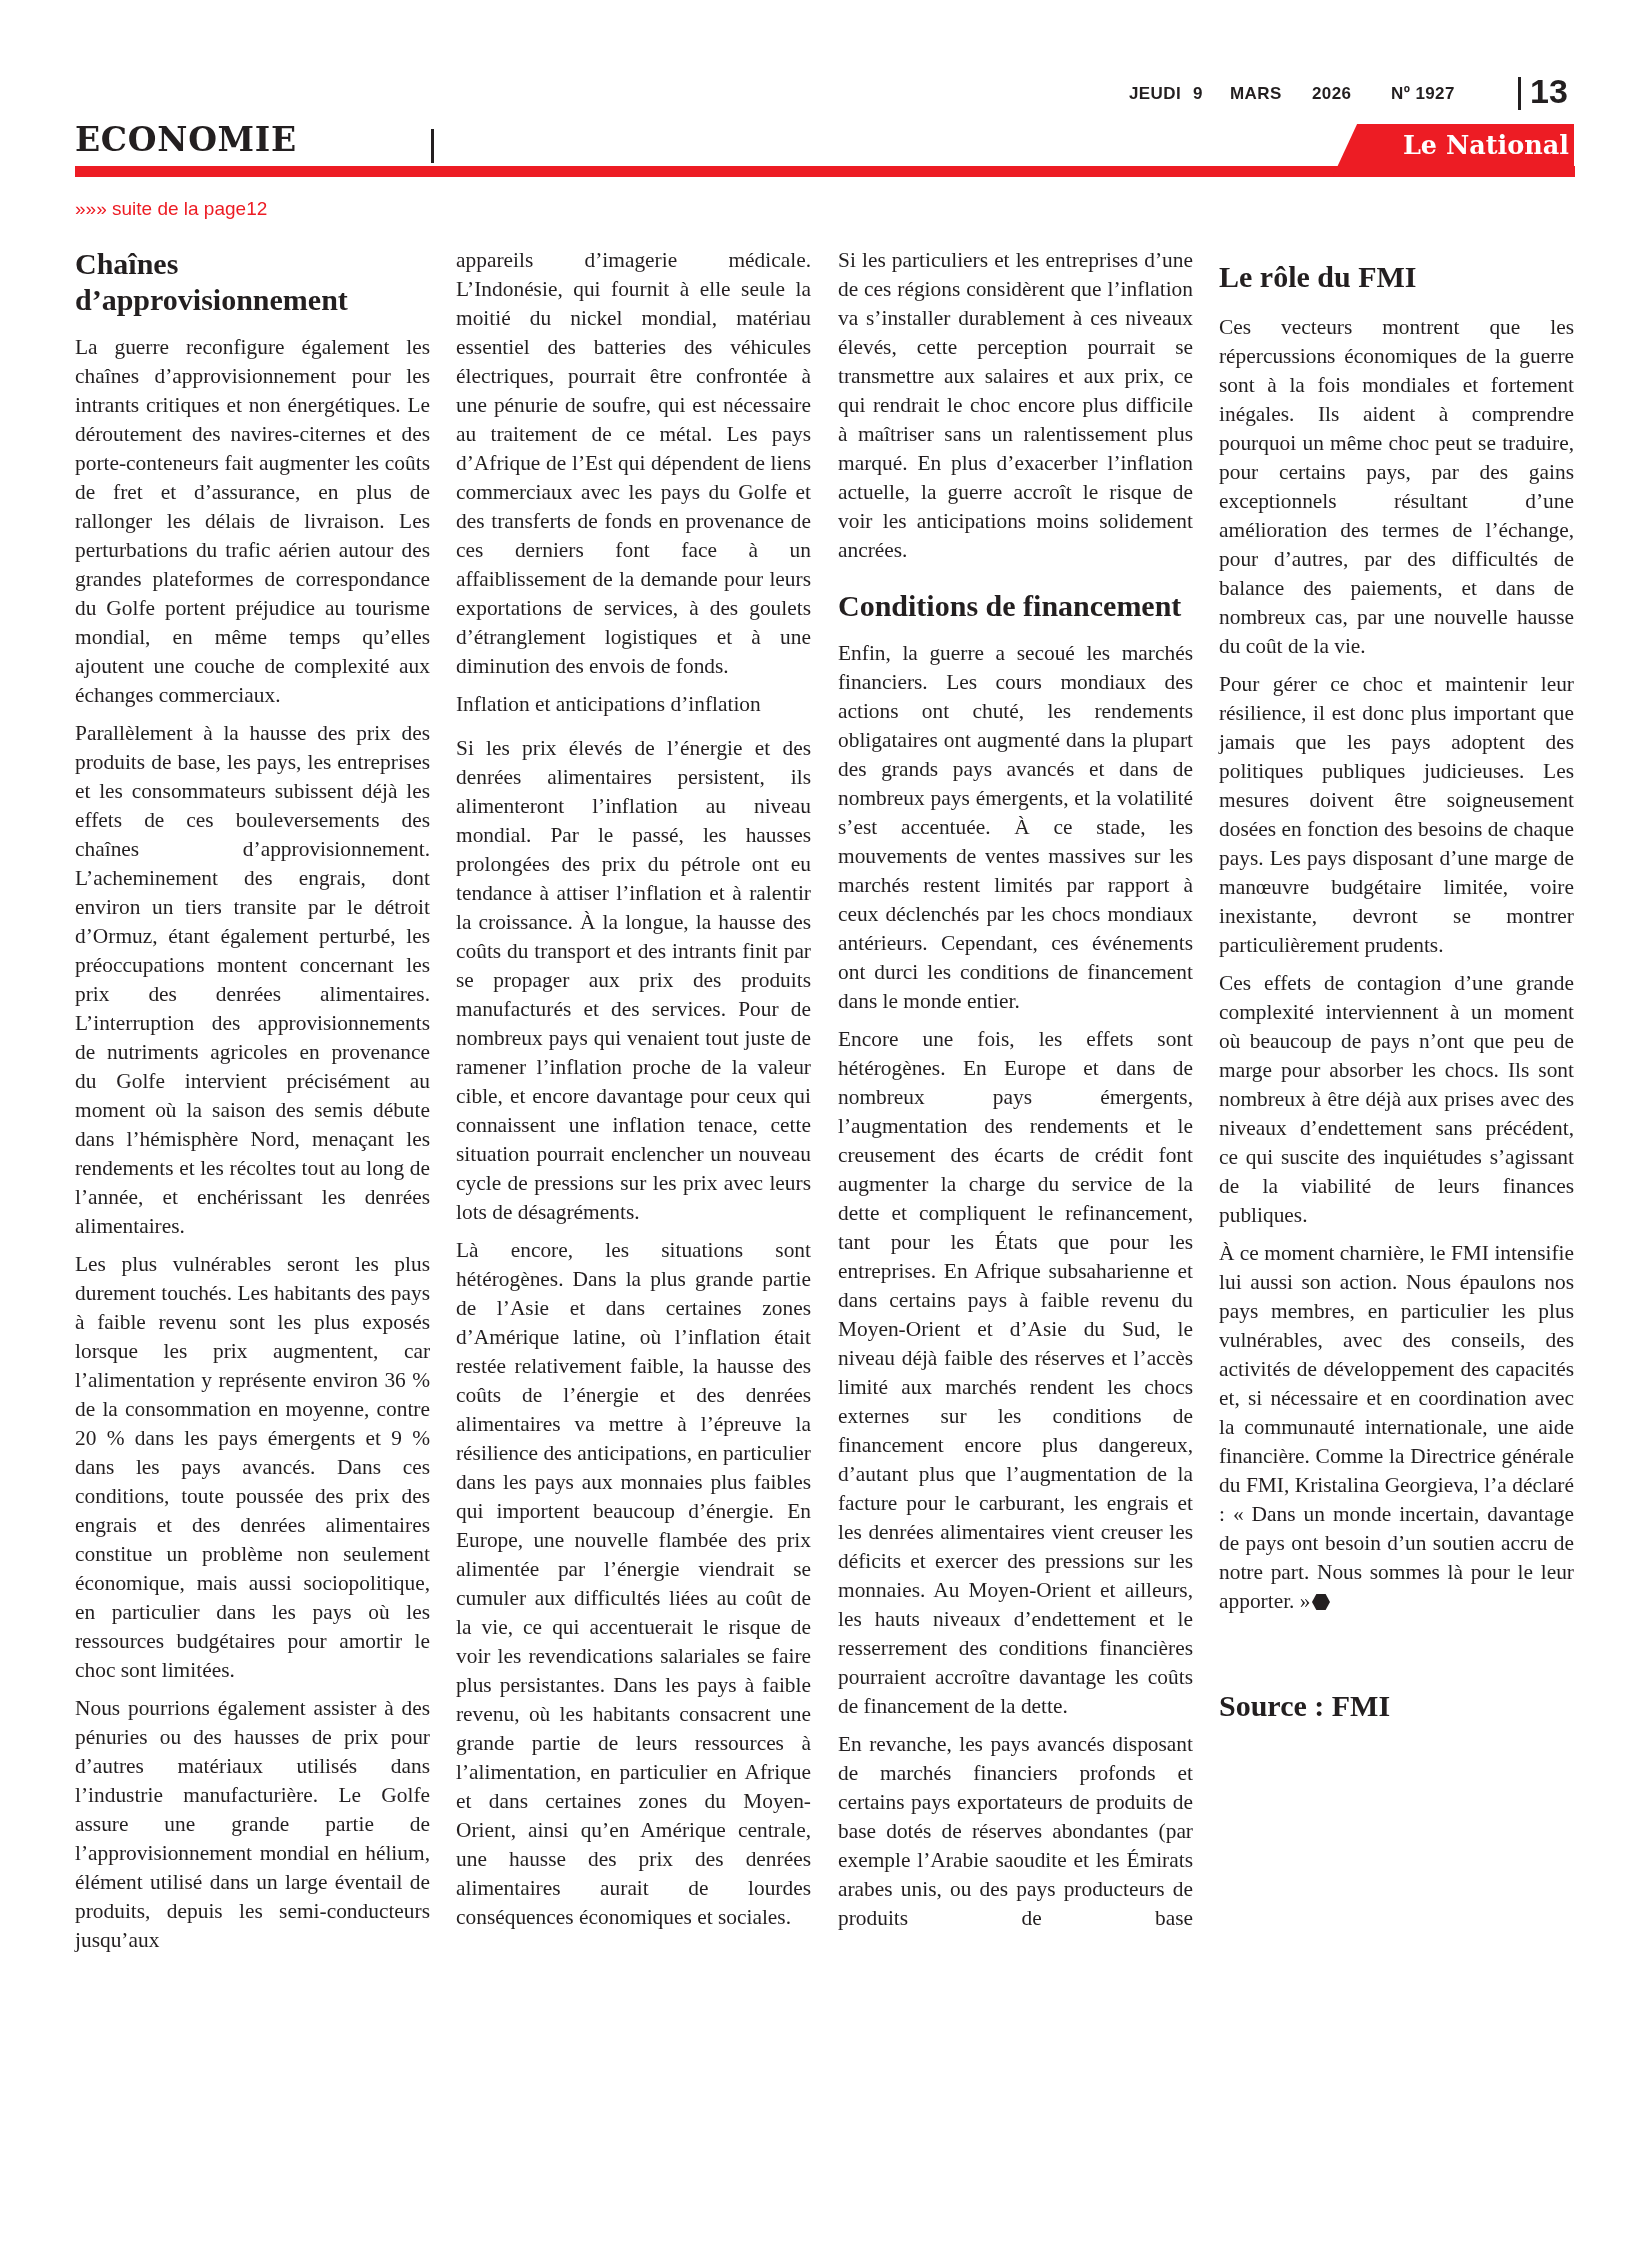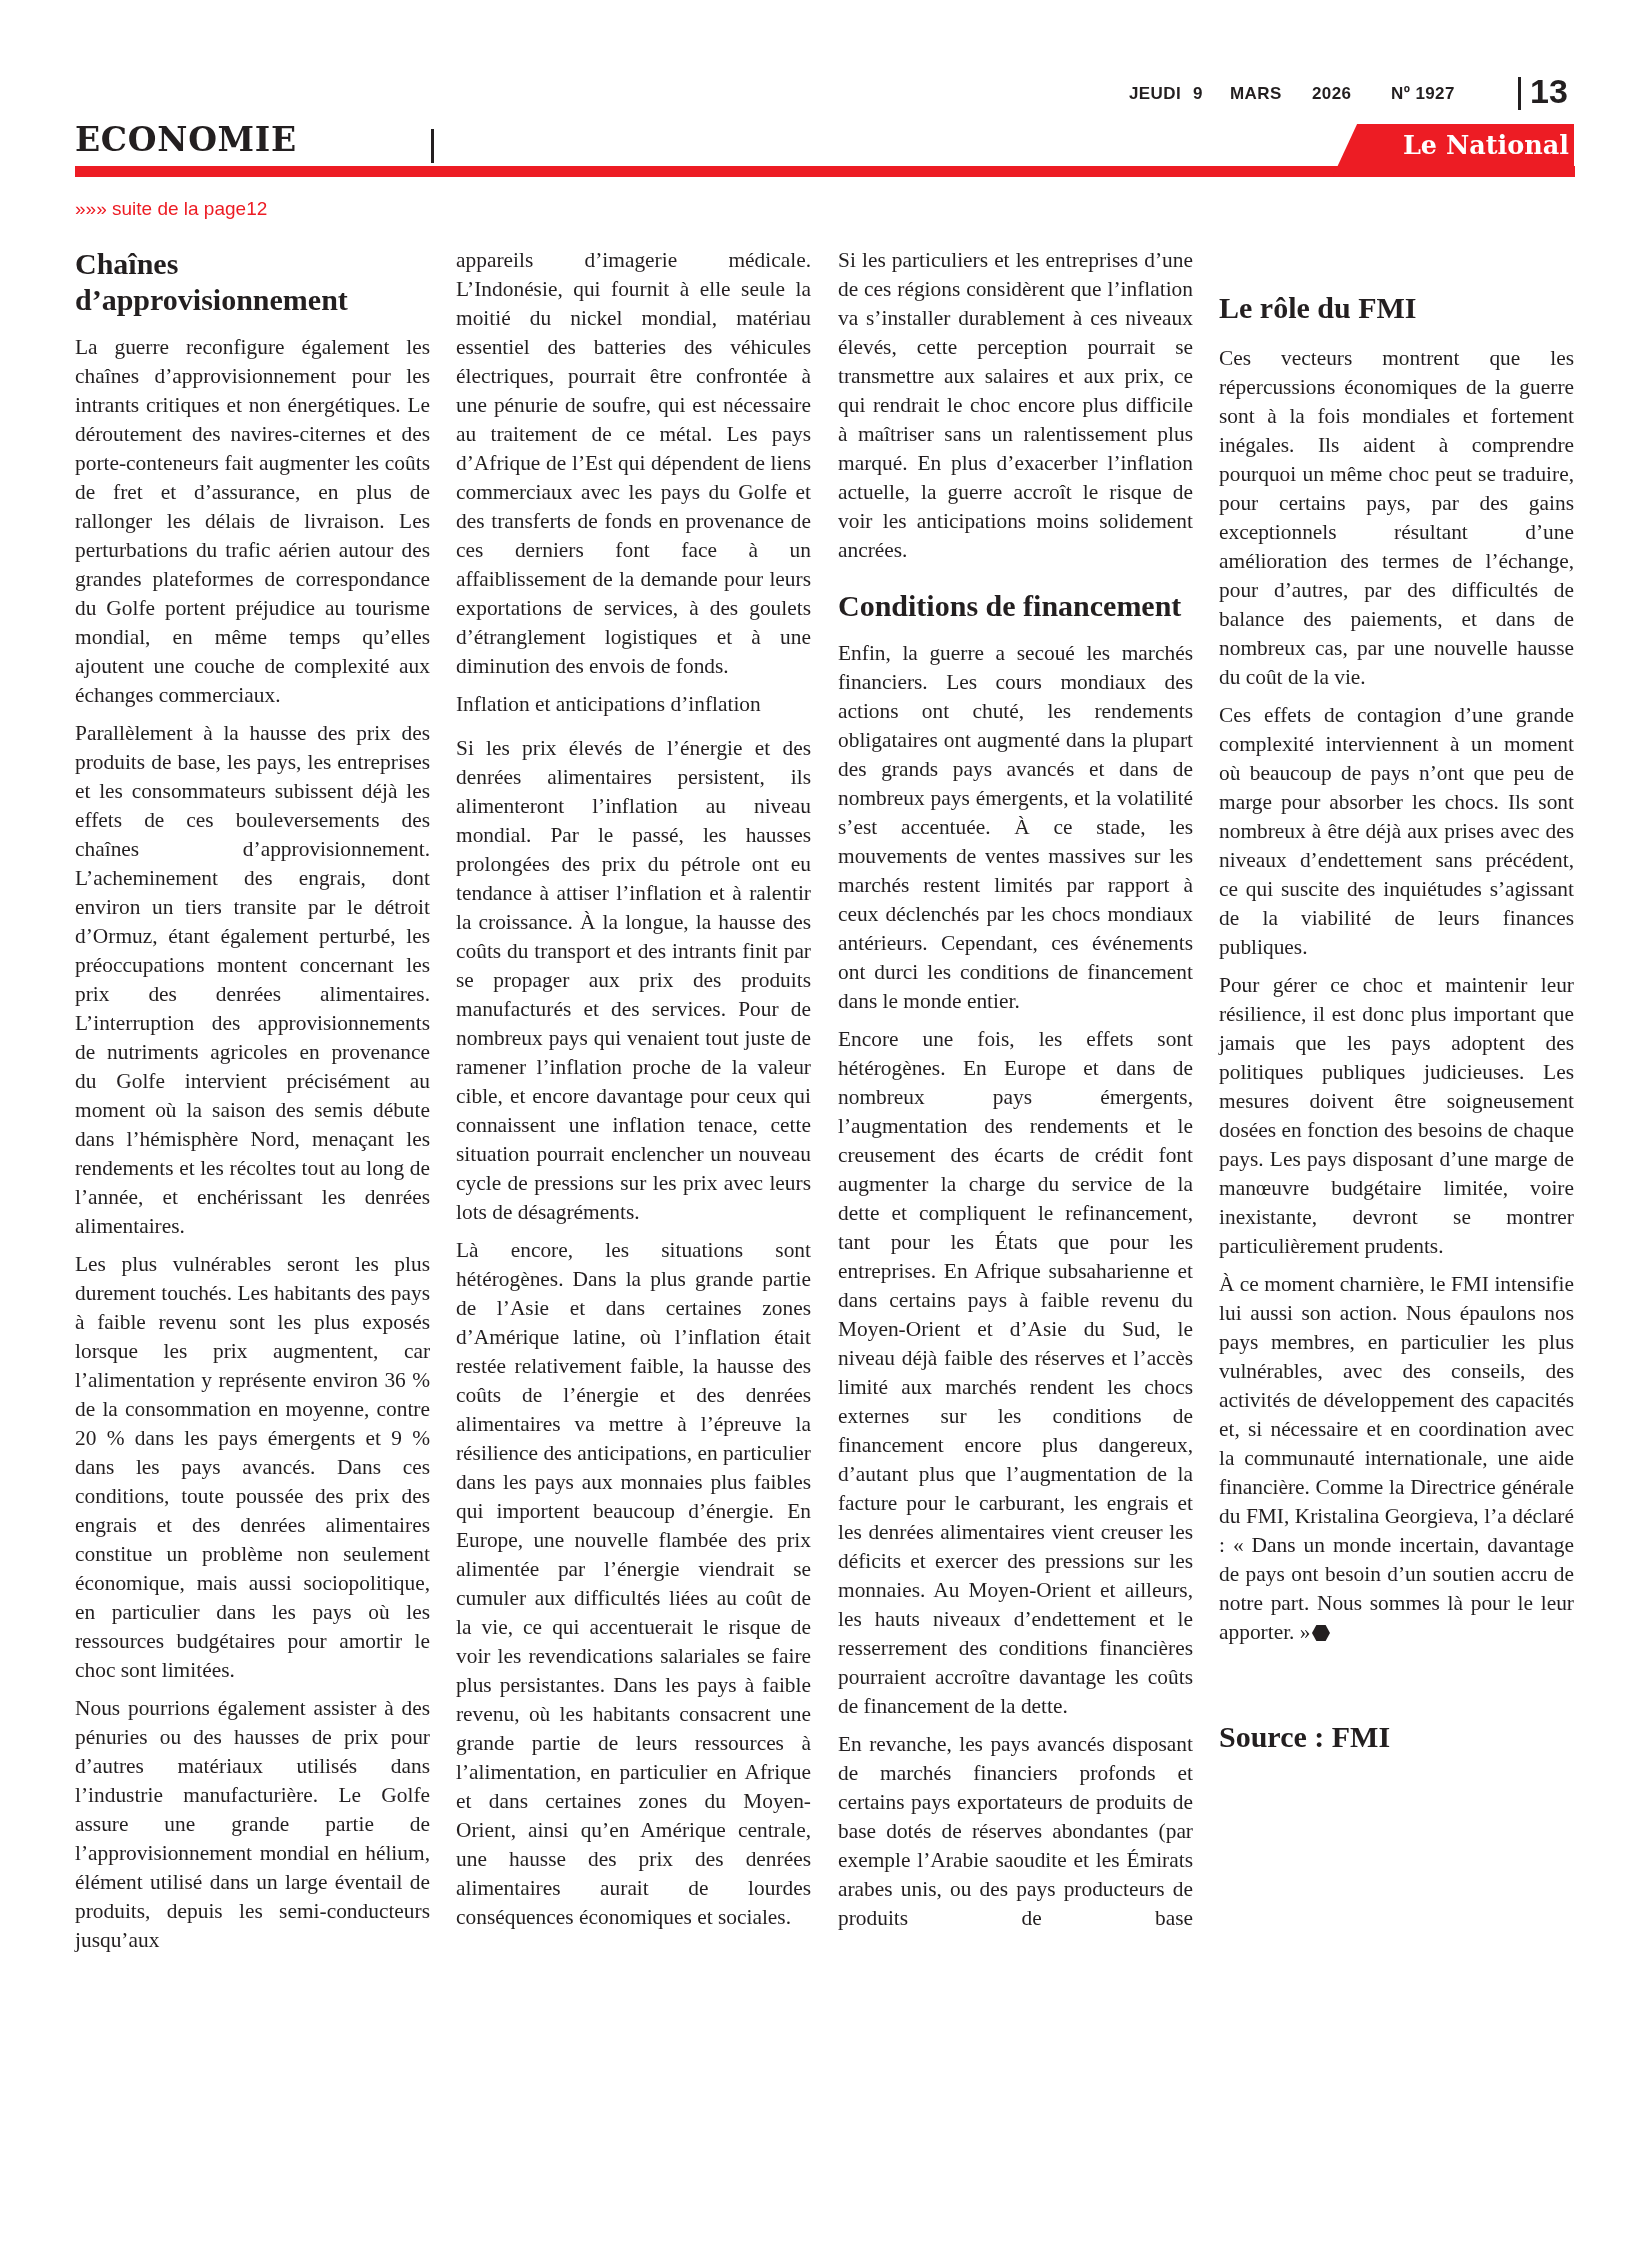--- a/index.html
+++ b/index.html
@@ -64,21 +64,21 @@
     .col p { margin: 0 0 9px 0; }
     .c1 { left: 75px; }
     .c2 { left: 456px; }
     .c3 { left: 838px; }
     .c4 { left: 1219px; }
     .col h2 {
       margin: 0 0 15px 0; font-size: 30px; line-height: 36px; font-weight: bold; text-align: left;
     }
     .col .subhead { margin: 3px 0 15px 0; font-size: 21.4px; line-height: 29px; text-align: left; }
     .c3 h2 { margin-top: 23px; }
-    .c4 h2.fmi-head { margin-top: 44px; margin-bottom: 18px; }
+    .c4 h2.fmi-head { margin-top: 13px; margin-bottom: 18px; }
     .end-mark {
       display: inline-block; width: 18px; height: 16.5px; background: #231f20; vertical-align: -2.2px; margin-left: 1.5px;
       clip-path: polygon(25% 0, 75% 0, 100% 50%, 75% 100%, 25% 100%, 0 50%);
     }
     .source {
       margin-top: 72px !important; font-size: 30px !important; line-height: 36px !important;
     }
   </style>
 </head>
 <body>
@@ -122,18 +122,18 @@
   <p>Si les particuliers et les entreprises d’une de ces régions considèrent que l’inflation va s’installer durablement à ces niveaux élevés, cette perception pourrait se transmettre aux salaires et aux prix, ce qui rendrait le choc encore plus difficile à maîtriser sans un ralentissement plus marqué. En plus d’exacerber l’inflation actuelle, la guerre accroît le risque de voir les anticipations moins solidement ancrées.</p>
   <h2>Conditions de financement</h2>
   <p>Enfin, la guerre a secoué les marchés financiers. Les cours mondiaux des actions ont chuté, les rendements obligataires ont augmenté dans la plupart des grands pays avancés et dans de nombreux pays émergents, et la volatilité s’est accentuée. À ce stade, les mouvements de ventes massives sur les marchés restent limités par rapport à ceux déclenchés par les chocs mondiaux antérieurs. Cependant, ces événements ont durci les conditions de financement dans le monde entier.</p>
   <p>Encore une fois, les effets sont hétérogènes. En Europe et dans de nombreux pays émergents, l’augmentation des rendements et le creusement des écarts de crédit font augmenter la charge du service de la dette et compliquent le refinancement, tant pour les États que pour les entreprises. En Afrique subsaharienne et dans certains pays à faible revenu du Moyen-Orient et d’Asie du Sud, le niveau déjà faible des réserves et l’accès limité aux marchés rendent les chocs externes sur les conditions de financement encore plus dangereux, d’autant plus que l’augmentation de la facture pour le carburant, les engrais et les denrées alimentaires vient creuser les déficits et exercer des pressions sur les monnaies. Au Moyen-Orient et ailleurs, les hauts niveaux d’endettement et le resserrement des conditions financières pourraient accroître davantage les coûts de financement de la dette.</p>
   <p style="text-align-last: justify;">En revanche, les pays avancés disposant de marchés financiers profonds et certains pays exportateurs de produits de base dotés de réserves abondantes (par exemple l’Arabie saoudite et les Émirats arabes unis, ou des pays producteurs de produits de base</p>
 </div>
 
 <div class="col c4">
   <h2 class="fmi-head">Le rôle du FMI</h2>
   <p>Ces vecteurs montrent que les répercussions économiques de la guerre sont à la fois mondiales et fortement inégales. Ils aident à comprendre pourquoi un même choc peut se traduire, pour certains pays, par des gains exceptionnels résultant d’une amélioration des termes de l’échange, pour d’autres, par des difficultés de balance des paiements, et dans de nombreux cas, par une nouvelle hausse du coût de la vie.</p>
+  <p>Pour gérer ce choc et maintenir leur résilience, il est donc plus important que jamais que les pays adoptent des politiques publiques judicieuses. Les mesures doivent être soigneusement dosées en fonction des besoins de chaque pays. Les pays disposant d’une marge de manœuvre budgétaire limitée, voire inexistante, devront se montrer particulièrement prudents.</p>
   <p>Ces effets de contagion d’une grande complexité interviennent à un moment où beaucoup de pays n’ont que peu de marge pour absorber les chocs. Ils sont nombreux à être déjà aux prises avec des niveaux d’endettement sans précédent, ce qui suscite des inquiétudes s’agissant de la viabilité de leurs finances publiques.</p>
-  <p>Pour gérer ce choc et maintenir leur résilience, il est donc plus important que jamais que les pays adoptent des politiques publiques judicieuses. Les mesures doivent être soigneusement dosées en fonction des besoins de chaque pays. Les pays disposant d’une marge de manœuvre budgétaire limitée, voire inexistante, devront se montrer particulièrement prudents.</p>
   <p><span>À ce moment charnière, le FMI intensifie lui aussi son action. Nous épaulons nos pays membres, en particulier les plus vulnérables, avec des conseils, des activités de développement des capacités et, si nécessaire et en coordination avec la communauté internationale, une aide financière. Comme la Directrice générale du FMI, Kristalina Georgieva, l’a déclaré : « Dans un monde incertain, davantage de pays ont besoin d’un soutien accru de notre part. Nous sommes là pour le leur apporter. »</span><span class="end-mark"></span></p>
   <h2 class="source">Source : FMI</h2>
 </div>
 
 
 </body></html>

